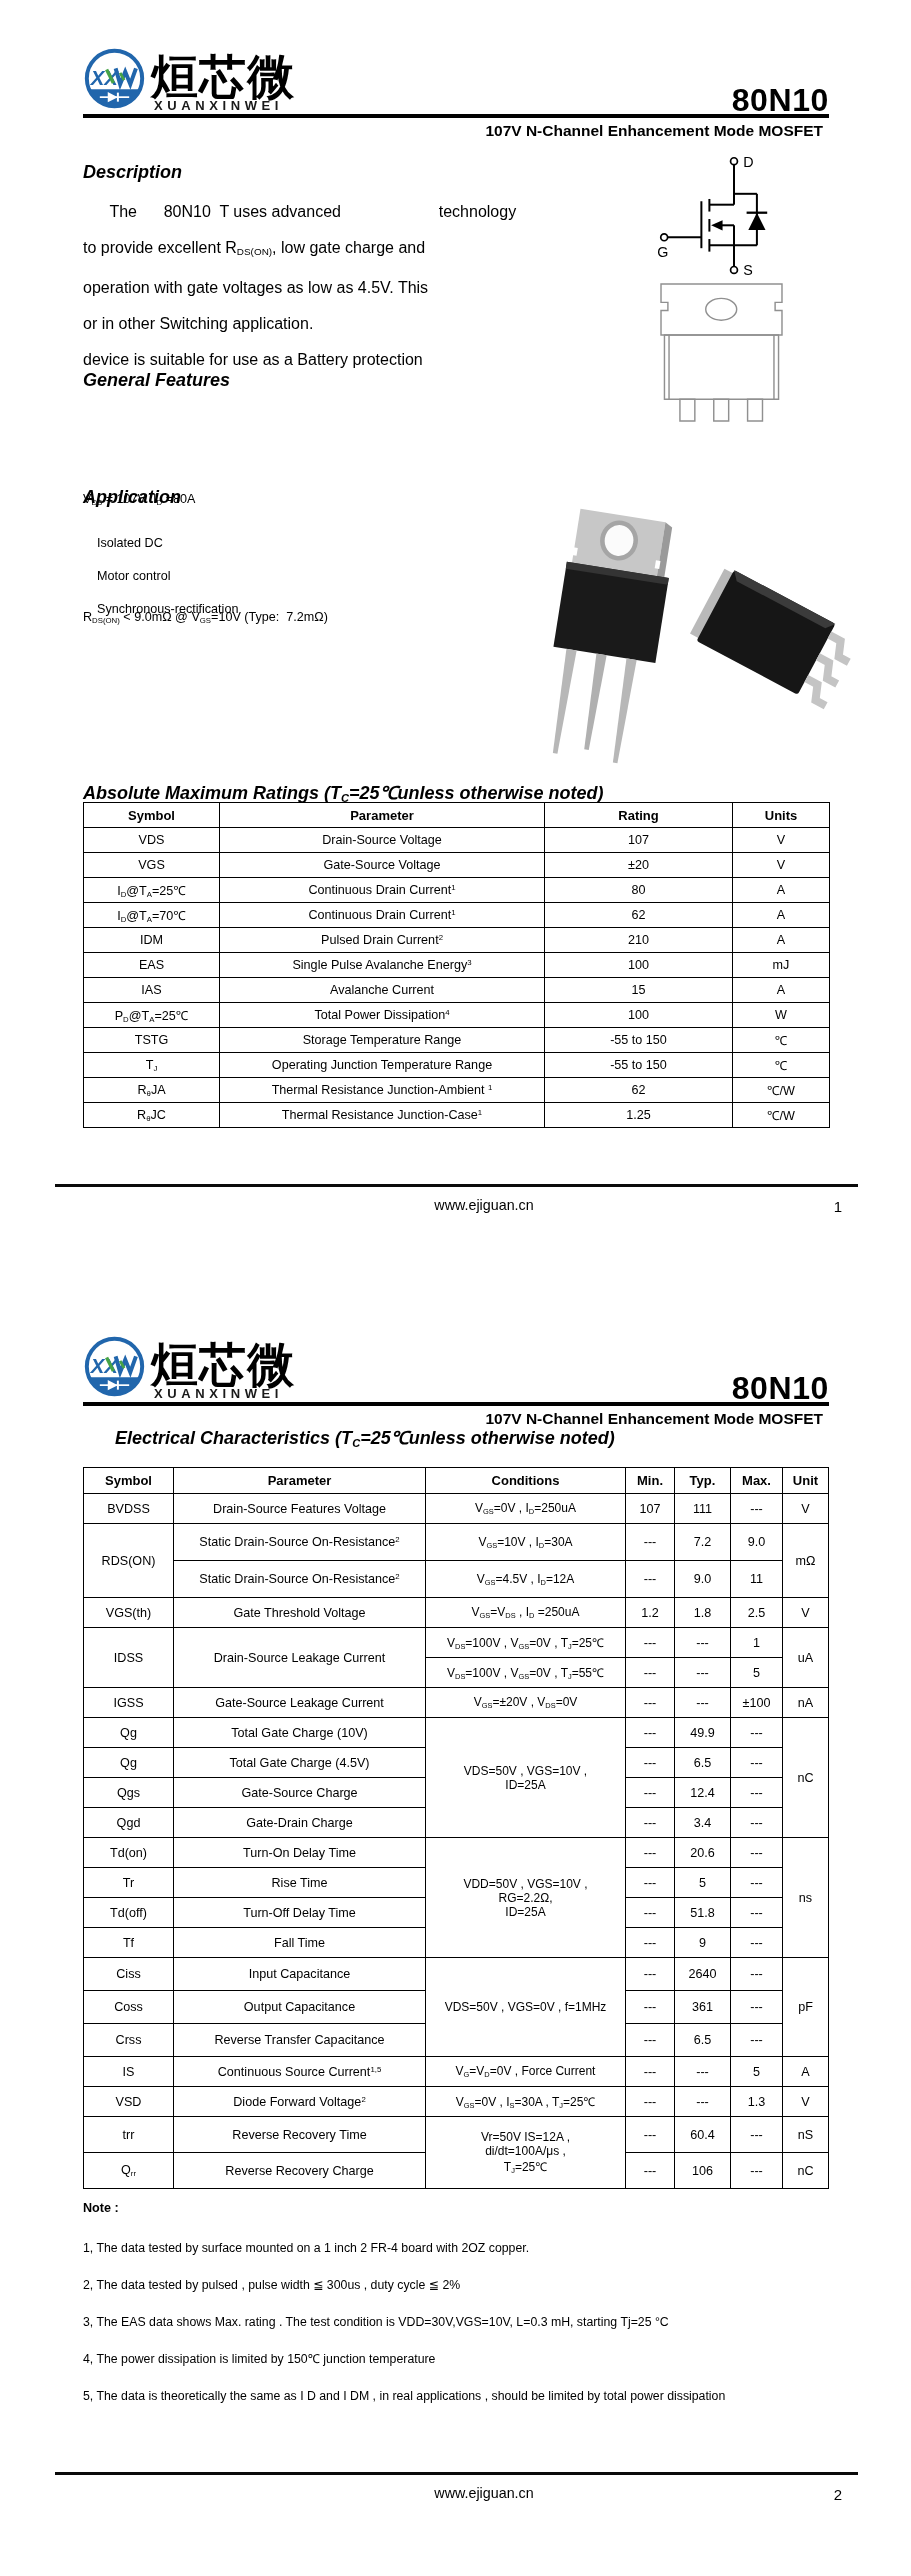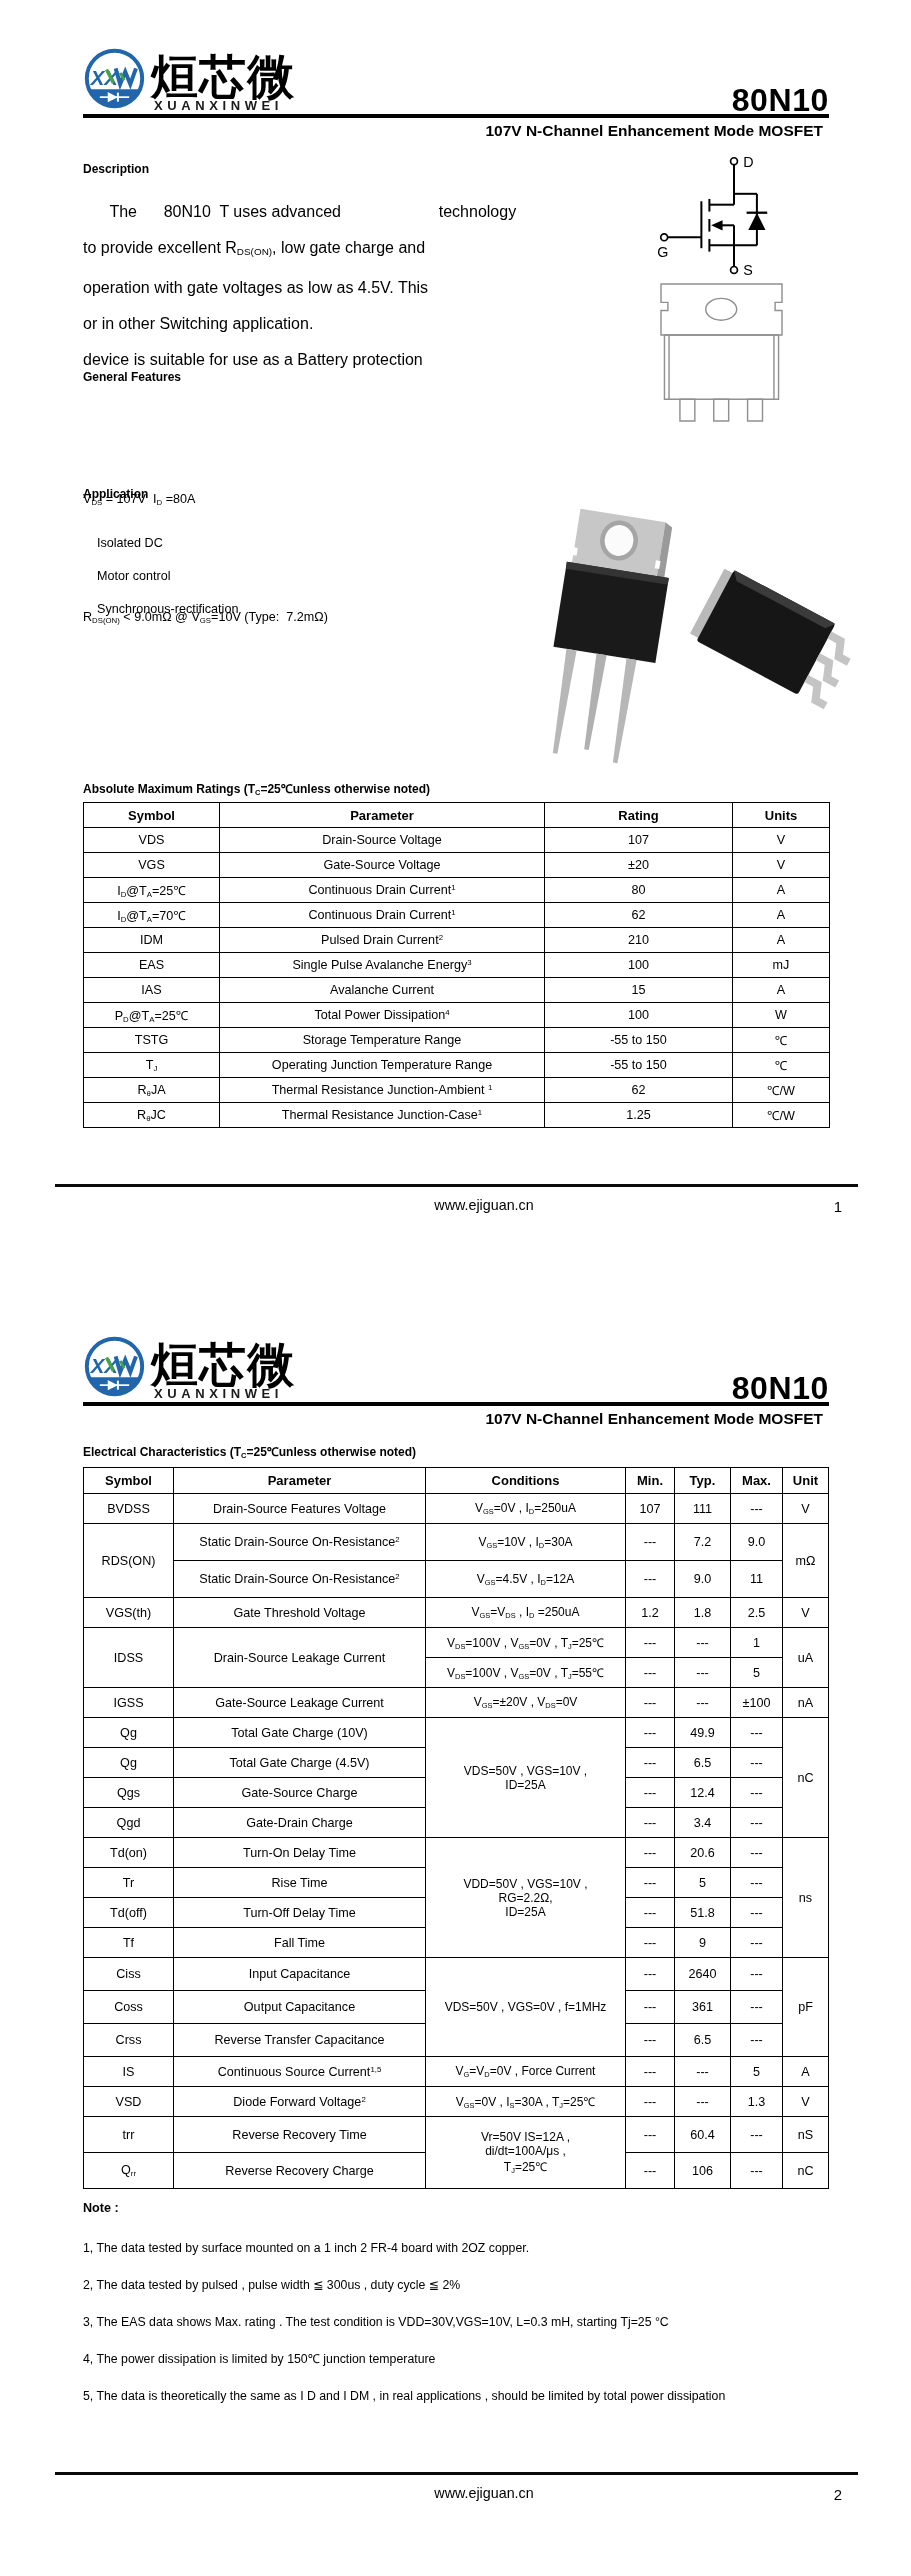--- a/index.html
+++ b/index.html
@@ -6,27 +6,27 @@
   html,body{margin:0;padding:0;background:#fff;}
   body{width:911px;font-family:"Liberation Sans",sans-serif;color:#000;}
   .page{position:relative;width:911px;height:1288px;background:#fff;overflow:hidden;}
   .abs{position:absolute;}
   .brand-cn{left:151px;top:53px;font-size:47px;font-weight:900;letter-spacing:1.1px;line-height:1;font-family:"DejaVu Sans",sans-serif;}
   .brand-en{left:154px;top:98px;font-size:13px;letter-spacing:4.6px;font-weight:600;color:#1a1a1a;}
   .logo-svg{left:84px;top:48px;}
   .part{right:82px;top:84px;font-size:32px;font-weight:800;letter-spacing:0.6px;line-height:1;}
   .hrule{left:83px;top:114px;width:746px;height:4px;background:#000;}
   .subtitle{right:88px;top:122px;font-size:15.5px;font-weight:700;}
-  .h2{left:83px;font-size:12px;font-weight:700;}
+  .h2{left:83px;font-size:18px;font-weight:700;font-style:italic;}
   .desc{left:83px;top:194px;font-size:16px;line-height:36px;}
   .desc-line{white-space:pre;}
   .gf{left:83px;top:404px;font-size:12.6px;line-height:38px;white-space:pre;}
   .app{left:97px;top:527px;font-size:12.6px;line-height:33px;}
   .amr-title{top:780px;}
-  .ec-title{top:155px;}
+  .ec-title{top:137px;margin-left:32px;}
   table.dtable{position:absolute;left:83px;border-collapse:collapse;table-layout:fixed;width:746px;font-size:12.6px;background:#fff;}
   .dtable th,.dtable td{border-left:1.1px solid #000;border-right:1.1px solid #000;border-top:1.7px solid #000;border-bottom:1.7px solid #000;text-align:center;vertical-align:middle;padding:0 2.3px;overflow:hidden;}
   .dtable th{font-size:13px;}
   .amr{top:802px;}
   .amr tr{height:25px;}
   .ec{top:179px;}
   .ec tr{height:30px;}
   .ec tr.hh{height:26px;}
   .ec tr.h64{height:37px;}
   .ec tr.h58{height:33px;}

